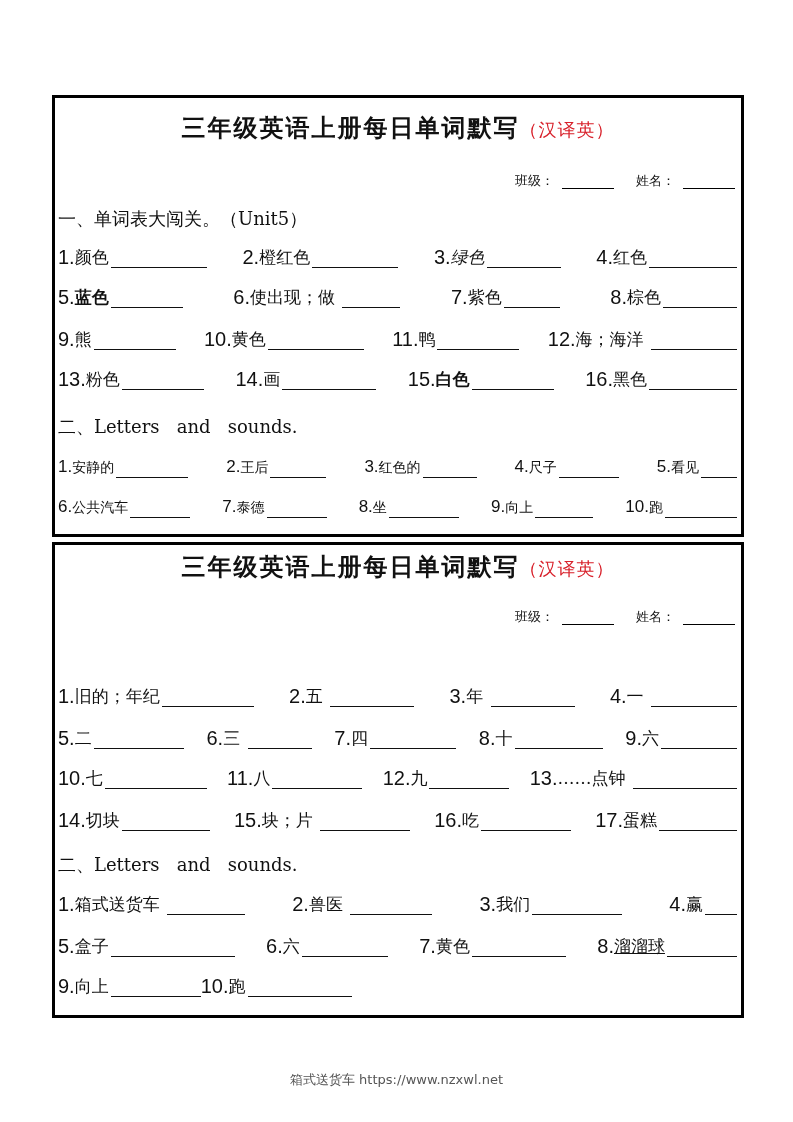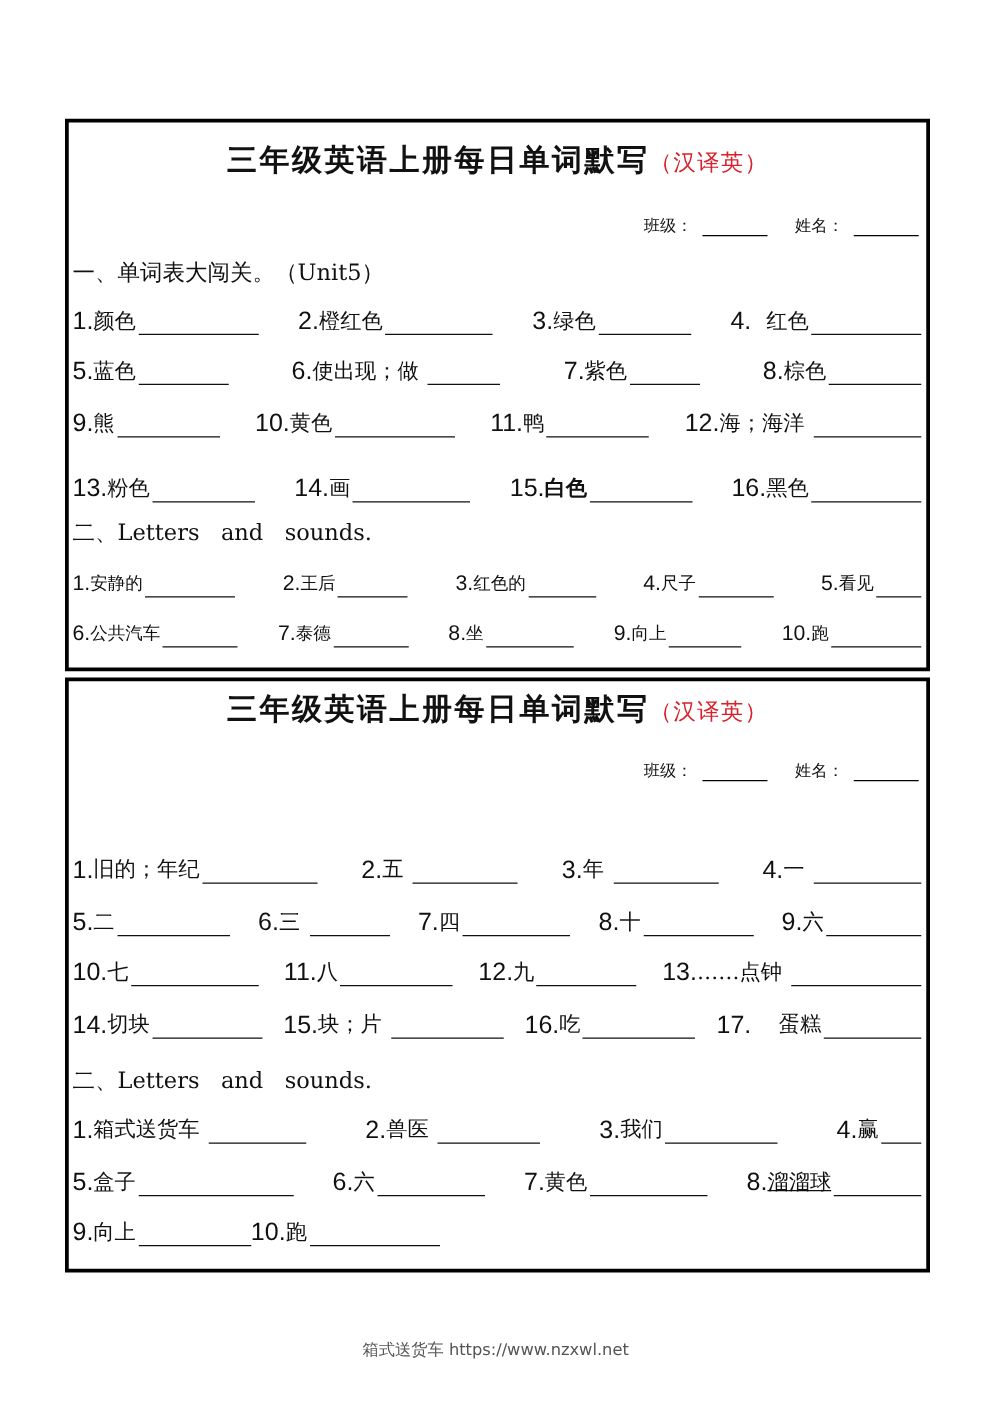--- a/index.html
+++ b/index.html
@@ -47,33 +47,33 @@
           <span class="zh" style="white-space: pre;">颜色</span>
           <span class="line" style="width: 96px;"></span>
         </span>
         <span class="item">
           <span class="num">2.</span>
           <span class="zh" style="white-space: pre;">橙红色</span>
           <span class="line" style="width: 86px;"></span>
         </span>
         <span class="item">
           <span class="num">3.</span>
-          <span class="zh" style="white-space: pre;">绿色</span>
+          <span class="zh" style="white-space: pre; font-style: italic;">绿色</span>
           <span class="line" style="width: 74px;"></span>
         </span>
         <span class="item">
           <span class="num">4.</span>
-          <span class="zh" style="white-space: pre; margin-left: 12px;">红色</span>
+          <span class="zh" style="white-space: pre;">红色</span>
           <span class="line" style="width: 88px;"></span>
         </span>
       </div>
       <div class="row" style="top: 188px; justify-content: space-between;">
         <span class="item">
           <span class="num">5.</span>
-          <span class="zh" style="white-space: pre;">蓝色</span>
+          <span class="zh" style="white-space: pre; font-weight: bold;">蓝色</span>
           <span class="line" style="width: 72px;"></span>
         </span>
         <span class="item">
           <span class="num">6.</span>
           <span class="zh" style="white-space: pre;">使出现；做 </span>
           <span class="line" style="width: 58px;"></span>
         </span>
         <span class="item">
           <span class="num">7.</span>
           <span class="zh" style="white-space: pre;">紫色</span>
@@ -118,21 +118,21 @@
           <span class="zh" style="white-space: pre;">画</span>
           <span class="line" style="width: 94px;"></span>
         </span>
         <span class="item">
           <span class="num">15.</span>
           <span class="zh" style="white-space: pre; font-weight: bold;">白色</span>
           <span class="line" style="width: 82px;"></span>
         </span>
         <span class="item">
           <span class="num">16.</span>
-          <span class="zh" style="white-space: pre; margin-top: 12px;">黑色</span>
+          <span class="zh" style="white-space: pre;">黑色</span>
           <span class="line" style="width: 88px;"></span>
         </span>
       </div>
     </div>
   <div class="row heading" style="top:318px;">
     <span class="zh" style="font-size:18px;white-space:pre;">二、Letters   and   sounds.</span>
   </div>
   <div id="w0s2">
       <div class="row small" style="top: 358px; justify-content: space-between;">
         <span class="item">
@@ -284,21 +284,21 @@
           <span class="zh" style="white-space: pre;">块；片 </span>
           <span class="line" style="width: 90px;"></span>
         </span>
         <span class="item">
           <span class="num">16.</span>
           <span class="zh" style="white-space: pre;">吃</span>
           <span class="line" style="width: 90px;"></span>
         </span>
         <span class="item">
           <span class="num">17.</span>
-          <span class="zh" style="white-space: pre; margin-left: 22px;">蛋糕</span>
+          <span class="zh" style="white-space: pre;">蛋糕</span>
           <span class="line" style="width: 78px;"></span>
         </span>
       </div>
     </div>
   <div class="row heading" style="top:309px;">
     <span class="zh" style="font-size:18px;white-space:pre;">二、Letters   and   sounds.</span>
   </div>
   <div id="w1s2">
       <div class="row" style="top: 348px; justify-content: space-between;">
         <span class="item">

